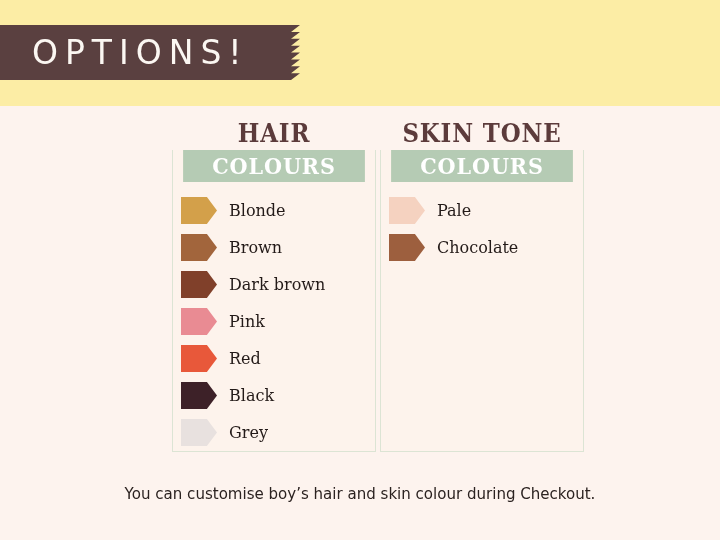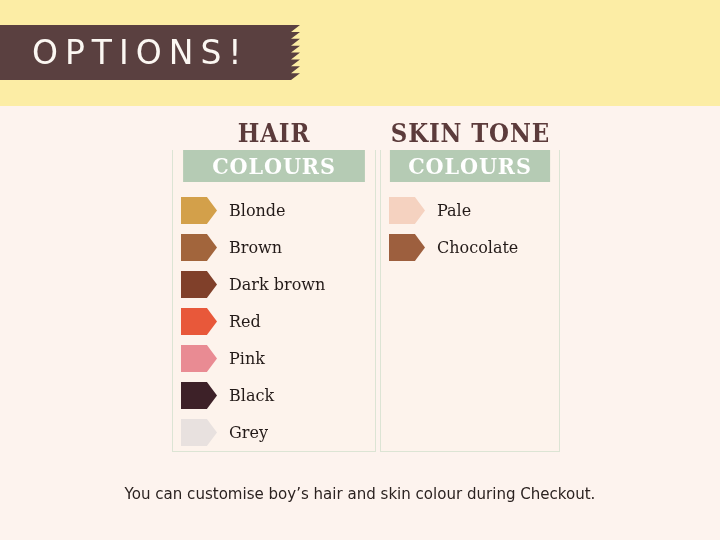--- a/index.html
+++ b/index.html
@@ -66,21 +66,21 @@
     left: 0;
     top: 118px;
     width: 720px;
     height: 360px;
   }
   .column {
     position: absolute;
     top: 0;
   }
   #column-hair  { left: 136px; width: 204px; padding-left: 36px; }
-  #column-skin  { left: 380px; width: 180px; }
+  #column-skin  { left: 380px; width: 204px; }
 
   .column-title {
     text-align: center;
     color: #5C3B3B;
     font-family: "DejaVu Serif", serif;
     font-weight: bold;
     font-size: 26px;
     letter-spacing: 1px;
     line-height: 30px;
     height: 32px;
@@ -176,26 +176,26 @@
         </li>
         <li class="swatch-row">
           <span class="swatch-chip" style="background:#A2653C"></span>
           <span class="swatch-label">Brown</span>
         </li>
         <li class="swatch-row">
           <span class="swatch-chip" style="background:#80402A"></span>
           <span class="swatch-label">Dark brown</span>
         </li>
         <li class="swatch-row">
+          <span class="swatch-chip" style="background:#E98B93"></span>
+          <span class="swatch-label">Pink</span>
+        </li>
+        <li class="swatch-row">
           <span class="swatch-chip" style="background:#E8583A"></span>
           <span class="swatch-label">Red</span>
-        </li>
-        <li class="swatch-row">
-          <span class="swatch-chip" style="background:#E98B93"></span>
-          <span class="swatch-label">Pink</span>
         </li>
         <li class="swatch-row">
           <span class="swatch-chip" style="background:#3D2128"></span>
           <span class="swatch-label">Black</span>
         </li>
         <li class="swatch-row">
           <span class="swatch-chip" style="background:#E8E1DF"></span>
           <span class="swatch-label">Grey</span>
         </li>
       </ul>

